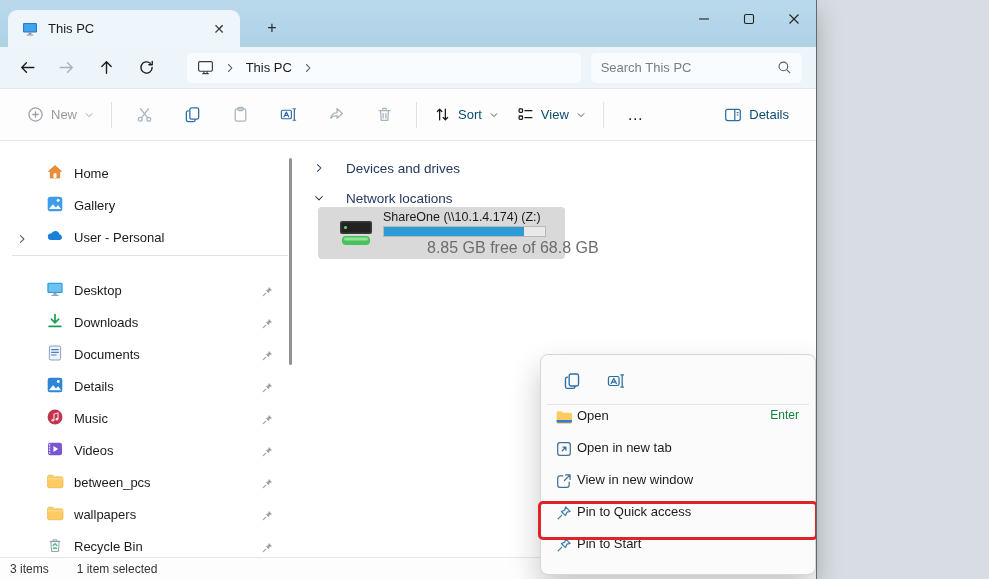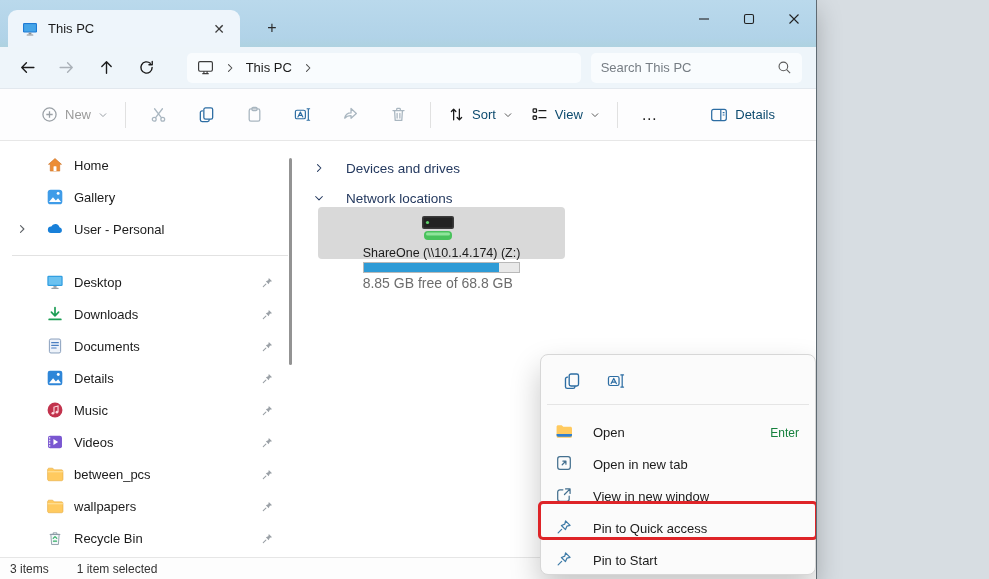--- a/index.html
+++ b/index.html
@@ -24,57 +24,57 @@
   .navbar{ height:42px; background:#eef5fa; display:flex; align-items:center; padding:0 14px; border-bottom:1px solid #e2e8ee; }
   .nav-btn{ width:34px; height:32px; display:flex; align-items:center; justify-content:center; border-radius:5px; margin-right:13px; }
   .addressbar{ display:flex; align-items:center; height:30px; width:497px; background:#f9fcfe;
                border-radius:5px; padding:0 10px; margin-left:14px; }
   .crumb-sep{ margin:0 10px; display:flex; }
   .searchbox{ display:flex; align-items:center; height:30px; width:264px; background:#f9fcfe;
               border-radius:5px; padding:0 10px; margin-left:10px; }
   .searchbox input{ border:none; outline:none; background:transparent; flex:1; font:inherit; color:#1b1b1b; }
   .searchbox input::placeholder{ color:#767d84; }
   
-  .toolbar{ height:52px; background:#fdfdfe; border-bottom:1px solid #e7e7e7; display:flex; align-items:center; padding:0 32px; }
+  .toolbar{ height:52px; background:#fdfdfe; border-bottom:1px solid #e7e7e7; display:flex; align-items:center; padding:0 18px; }
   .tb-btn{ display:flex; align-items:center; gap:7px; padding:7px 9px; border-radius:5px; }
   .tb-icon-btn{ width:40px; height:36px; display:flex; align-items:center; justify-content:center; border-radius:5px; margin:0 4px; }
   .tb-sep{ width:1px; height:26px; background:#e1e1e1; margin:0 8px; }
   .tb-label{ color:#0c4a6e; }
   .tb-label.dim{ color:#9a9a9a; }
   .tb-spacer{ flex:1; }
   .chev{ display:flex; }
   
   .content{ display:flex; height:416px; background:#fff; position:relative; }
   .sidebar{ position:relative; width:300px; padding-top:8px; flex:none; }
-  .side-item{ position:relative; height:32px; display:flex; align-items:center; padding-left:40px; border-radius:5px; margin:0 6px; }
+  .side-item{ position:relative; height:32px; display:flex; align-items:flex-end; padding-left:40px; border-radius:5px; margin:0 6px; }
   .side-item .expander{ position:absolute; left:10px; display:flex; }
   .side-item .s-icon{ width:18px; height:18px; display:flex; margin-right:10px; }
   .side-item .pin{ position:absolute; right:20px; display:flex; }
   .side-divider{ height:1px; background:#e2e2e2; margin:10px 12px; }
   .side-scrollbar{ position:absolute; left:289px; top:17px; width:3px; height:207px; background:#939393; border-radius:2px; }
   .main{ position:relative; flex:1; padding:12px 0 0 12px; }
   .group-header{ display:flex; align-items:center; height:30px; color:#24395f; font-size:13.5px; gap:20px; }
   .group-header .g-chev{ display:flex; width:14px; justify-content:center; }
   
   .drive-item{ position:absolute; left:18px; top:66px; width:247px; height:52px; background:#d9d9d9;
-               border-radius:4px; display:flex; align-items:center; padding:4px 19px;flex-direction:column; }
+               border-radius:4px; display:flex; align-items:center; padding:4px 19px; }
   .drive-icon{ width:38px; height:34px; flex:none; margin-right:8px; }
   .drive-text{ flex:1; min-width:0; }
   .drive-name{ font-size:12.5px; white-space:nowrap; }
   .capacity-bar{ height:11px; background:#e9e9e9; border:1px solid #b9b9b9; margin:2px 0 2px; }
   .capacity-fill{ height:100%; background:#2e9bd6; }
-  .drive-free{ font-size:14px; color:#6d6d6d; white-space:nowrap; }
+  .drive-free{ font-size:16px; color:#6d6d6d; white-space:nowrap;margin-left:44px; }
   
   .context-menu{ position:absolute; left:540px; top:213px; width:276px; background:#fbfbfb;
                  border:1px solid #d7d7d7; border-radius:8px; padding:6px 4px;
                  box-shadow:0 14px 30px rgba(0,0,0,.22); z-index:5; }
   .menu-iconrow{ display:flex; gap:6px; height:40px; align-items:center; padding-left:8px; }
   .menu-iconbtn{ width:38px; height:32px; display:flex; align-items:center; justify-content:center; border-radius:5px; }
   .menu-sep{ height:1px; background:#e5e5e5; margin:3px 2px; }
-  .menu-item{ position:relative; height:32px; display:flex; align-items:flex-end; padding:0 12px 0 10px; border-radius:5px; gap:20px; }
+  .menu-item{ position:relative; height:32px; display:flex; align-items:flex-start; padding:0 12px 0 10px; border-radius:5px; gap:4px; }
   .menu-item .m-icon{ width:18px; height:18px; display:flex; flex:none; }
   .menu-item .m-label{ flex:1; }
   .menu-item .m-shortcut{ color:#15803d; font-size:12px; }
   .red-highlight{ position:absolute; left:-3px; right:-3px; top:146px; height:39px;
                   border:3px solid #de2428; border-radius:5px; pointer-events:none; z-index:6; }
   
   .statusbar{ height:22px; background:#fdfdfd; border-top:1px solid #e6e6e6; display:flex;
               align-items:center; padding:0 10px; font-size:12px; color:#333; gap:28px; }
   svg{ display:block; }
 </style>

